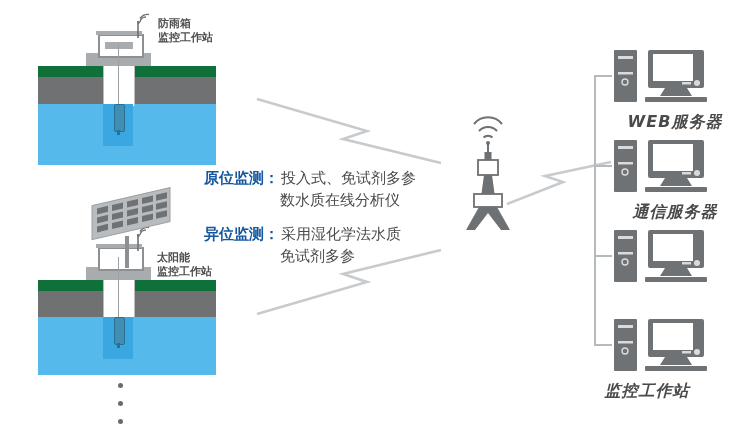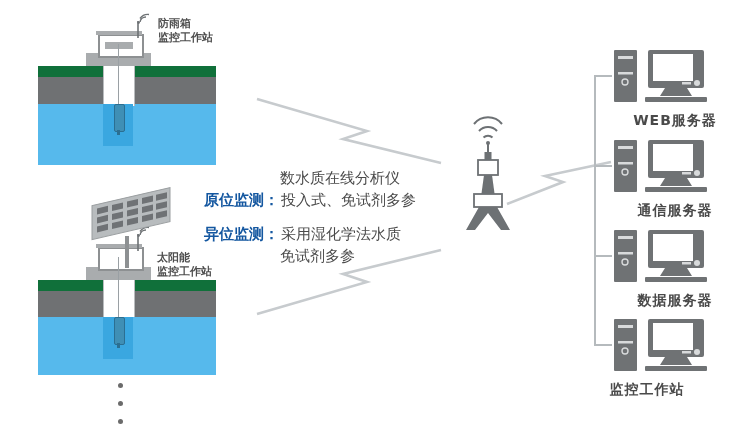--- a/index.html
+++ b/index.html
@@ -35,21 +35,21 @@
   .tval{color:#4a4a4a;font-size:15px;line-height:20px;margin-left:2px;}
   .tval2{color:#4a4a4a;font-size:15px;line-height:20px;margin-left:76px;}
   .gap{height:12px;}
 
   
   .tw{position:absolute;}
 
   
   .node{position:absolute;width:120px;}
   .node-label{position:absolute;width:130px;text-align:center;color:#4a4a4a;
-              font-size:14px;font-weight:bold;letter-spacing:1px;white-space:nowrap;}
+              font-size:16px;font-weight:bold;letter-spacing:1px;white-space:nowrap;font-style:italic;}
 
   .dots{position:absolute;left:118px;top:383px;}
   .dot{width:5px;height:5px;border-radius:50%;background:#6b6b6b;margin-bottom:13px;}
 
   svg{display:block;overflow:visible;}
 </style>
 </head>
 <body>
 
 <div class="stage">
@@ -177,25 +177,25 @@
       <path d="M36 75 L44 75 L47 97 L33 97 Z" fill="#6d7174"></path>
 
       <rect x="26" y="94" width="28" height="13" fill="#ffffff" stroke="#6d7174" stroke-width="1.8"></rect>
 
       <path d="M31 107 L49 107 L62 130 L53 130 L40 113 L27 130 L18 130 Z" fill="#6d7174"></path>
     </svg>
   </div>
 
   <div class="textblock">
     <div class="trow">
-      <span class="tval2">数水质在线分析仪</span>
-    </div>
-    <div class="trow">
       <span class="tkey">原位监测：</span>
       <span class="tval">投入式、免试剂多参</span>
+    </div>
+    <div class="trow">
+      <span class="tval2">数水质在线分析仪</span>
     </div>
 
     <div class="gap"></div>
 
     <div class="trow">
       <span class="tkey">异位监测：</span>
       <span class="tval">采用湿化学法水质</span>
     </div>
     <div class="trow">
       <span class="tval2">免试剂多参</span>
@@ -248,21 +248,20 @@
       <rect x="6" y="24" width="15" height="2.5" fill="#d8dadb"></rect>
       <circle cx="13" cy="34" r="3" fill="none" stroke="#d8dadb" stroke-width="1.4"></circle>
       <rect x="36" y="2" width="56" height="38" rx="2" fill="#6f7274"></rect>
       <rect x="41" y="6" width="40" height="27" fill="#ffffff"></rect>
       <rect x="70" y="34" width="9" height="2.5" fill="#d8dadb"></rect>
       <circle cx="85" cy="35" r="3" fill="#d8dadb"></circle>
       <path d="M53 40 L75 40 L80 48 L48 48 Z" fill="#6f7274"></path>
       <rect x="33" y="49" width="62" height="5" rx="1" fill="#6f7274"></rect>
     </svg>
   </div>
-  <div class="node-label" style="left:610px;top:292px;">数据服务器</div>
 
   <div class="node" style="left:612px;top:317px;">
     <svg width="118" height="58">
       <rect x="2" y="2" width="23" height="52" rx="1" fill="#6f7274"></rect>
       <rect x="6" y="8" width="15" height="3" fill="#d8dadb"></rect>
       <rect x="6" y="24" width="15" height="2.5" fill="#d8dadb"></rect>
       <circle cx="13" cy="34" r="3" fill="none" stroke="#d8dadb" stroke-width="1.4"></circle>
       <rect x="36" y="2" width="56" height="38" rx="2" fill="#6f7274"></rect>
       <rect x="41" y="6" width="40" height="27" fill="#ffffff"></rect>
       <rect x="70" y="34" width="9" height="2.5" fill="#d8dadb"></rect>

